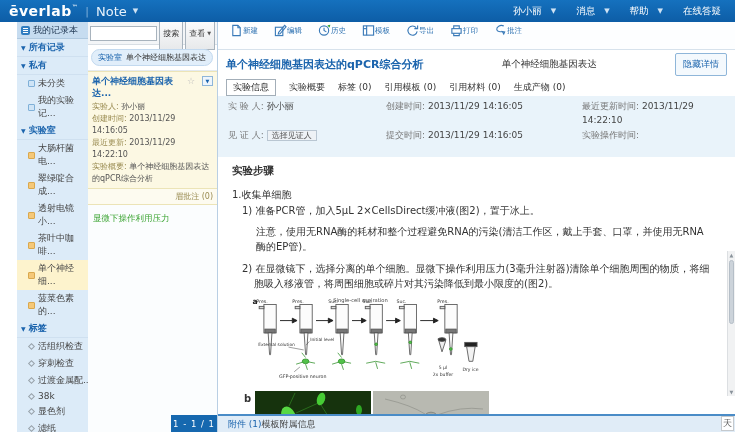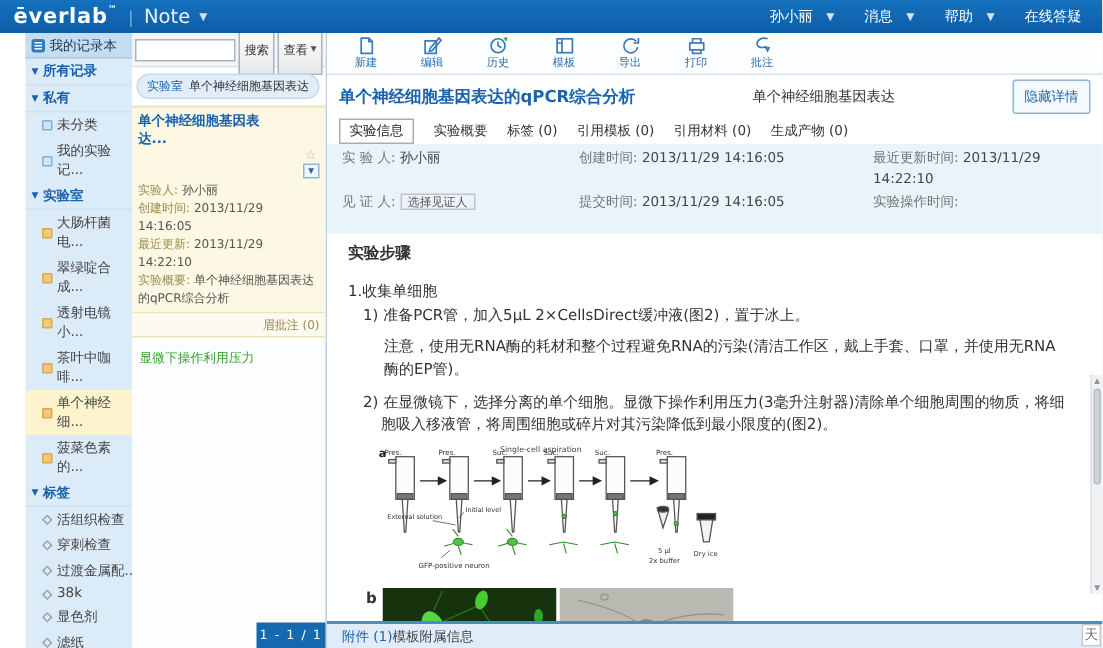--- a/index.html
+++ b/index.html
@@ -47,35 +47,35 @@
   .search-input { flex:1; min-width:0; height:15px; border:1px solid #a8b3bd; font-size:8.5px; padding:0 2px; background:#fff; }
   .btn-sm { flex:0 0 auto; font-size:8px; color:#333; background:linear-gradient(#fff,#e7e9eb);
     border:1px solid #a8b3bd; height:15px; padding:16px 3px; display:flex; align-items:center; gap:2px; cursor:default; }
   .btn-sm .chev2 { font-size:5px; color:#555; }
   .crumb-row { padding:4px 3px; background:#fff; border-bottom:1px solid #e4eaf0; }
   .crumb-pill { display:inline-flex; align-items:center; gap:4px; background:#e1eefa; border:1px solid #c2d9ef;
     border-radius:9px; padding:2px 6px; font-size:8px; }
   .crumb-scope { color:#1b64ad; }
   .crumb-name { color:#333; }
   .card { background:#fcf8e3; border-top:1px solid #ece4b7; border-bottom:1px solid #ece4b7; padding:4px 4px 3px; }
-  .card-title-row { display:flex; align-items:flex-start; margin-bottom:2px;flex-direction:column; }
+  .card-title-row { display:flex; align-items:flex-start; margin-bottom:2px; }
   .card-title { color:#1b64ad; font-weight:bold; font-size:9px; width:90px; line-height:1.3; }
   .star { color:#bbb; font-size:9px; margin-left:auto; margin-right:2px; line-height:10px; }
   .fld { font-size:8px; line-height:1.5; color:#555; }
   .fld .lb { color:#9a8c52; }
   .annot-row { background:#fdfbf0; border-bottom:1px solid #ece4b7; text-align:right; color:#9a8c52; font-size:8px; padding:2px 4px; }
   .end-hint { color:#38a32f; font-size:8.5px; padding:8px 5px; }
   .pagebox { position:absolute; bottom:0; right:0; width:46px; height:17px; background:#1668af;
     color:#fff; font-size:8.5px; display:flex; align-items:center; justify-content:center; letter-spacing:1px; }
 
   
   .detail { position:absolute; top:22px; left:218px; right:0; bottom:0; background:#fff; display:flex; flex-direction:column; }
   .dtoolbar { height:28px; border-bottom:1px solid #d7e2ec; background:#fdfeff;
     display:flex; align-items:flex-start; padding:2px 0 0 12px; gap:16px; flex:0 0 auto; }
-  .tool { display:flex; flex-direction:column; align-items:center; width:28px; color:#2a6fb0; font-size:7.5px; cursor:default; }
+  .tool { display:flex; flex-direction:row; align-items:center; width:28px; color:#2a6fb0; font-size:7.5px; cursor:default; }
   .tool svg { width:13px; height:13px; stroke:#3a7ab8; fill:none; stroke-width:1.2; }
   .dheader { display:flex; align-items:center; padding:3px 8px 2px; flex:0 0 auto; }
   .dtitle { color:#1b64ad; font-weight:bold; font-size:11px; flex:0 0 auto; }
   .dnotebook { flex:1; text-align:center; font-size:9.5px; color:#333; }
   .hide-btn { flex:0 0 auto; border:1px solid #8fb6d9; background:#f4f9fd; color:#1b64ad;
     font-size:9px; padding:4px 7px; border-radius:2px; cursor:default; }
   .dtabs { display:flex; gap:13px; padding:1px 8px 0; font-size:9px; color:#333; align-items:center; height:18px; flex:0 0 auto; }
   .dtab { cursor:default; }
   .dtab.active { border:1px solid #a3aeb8; background:#fff; padding:1px 6px; color:#222; }
   .dinfo { background:#e9f3fa; padding:3px 10px 14px; font-size:9px; flex:0 0 auto; }

